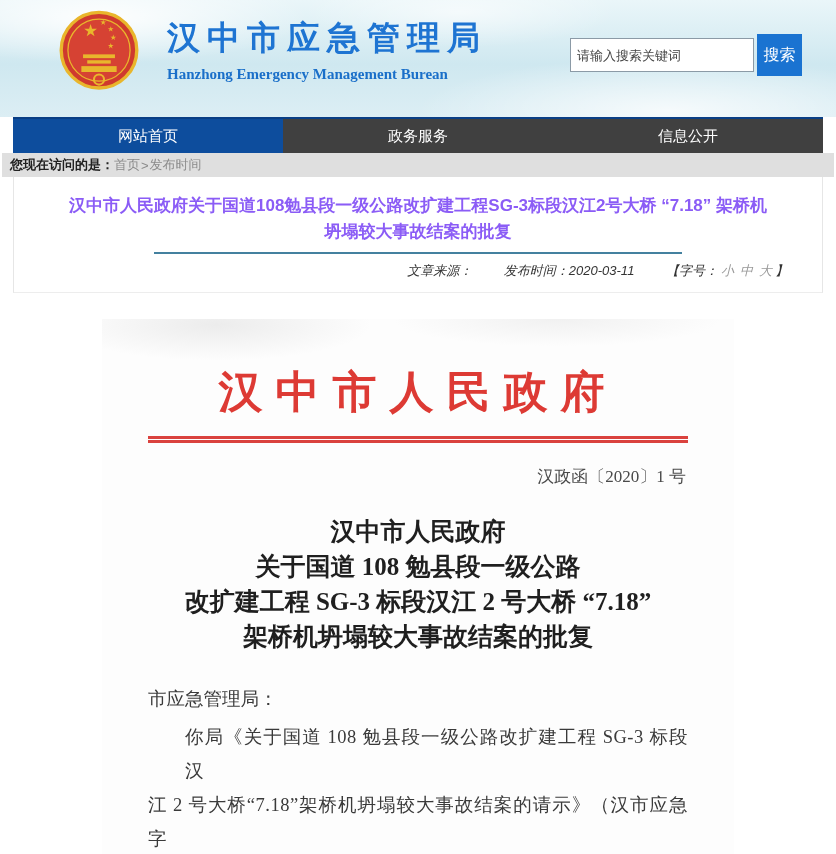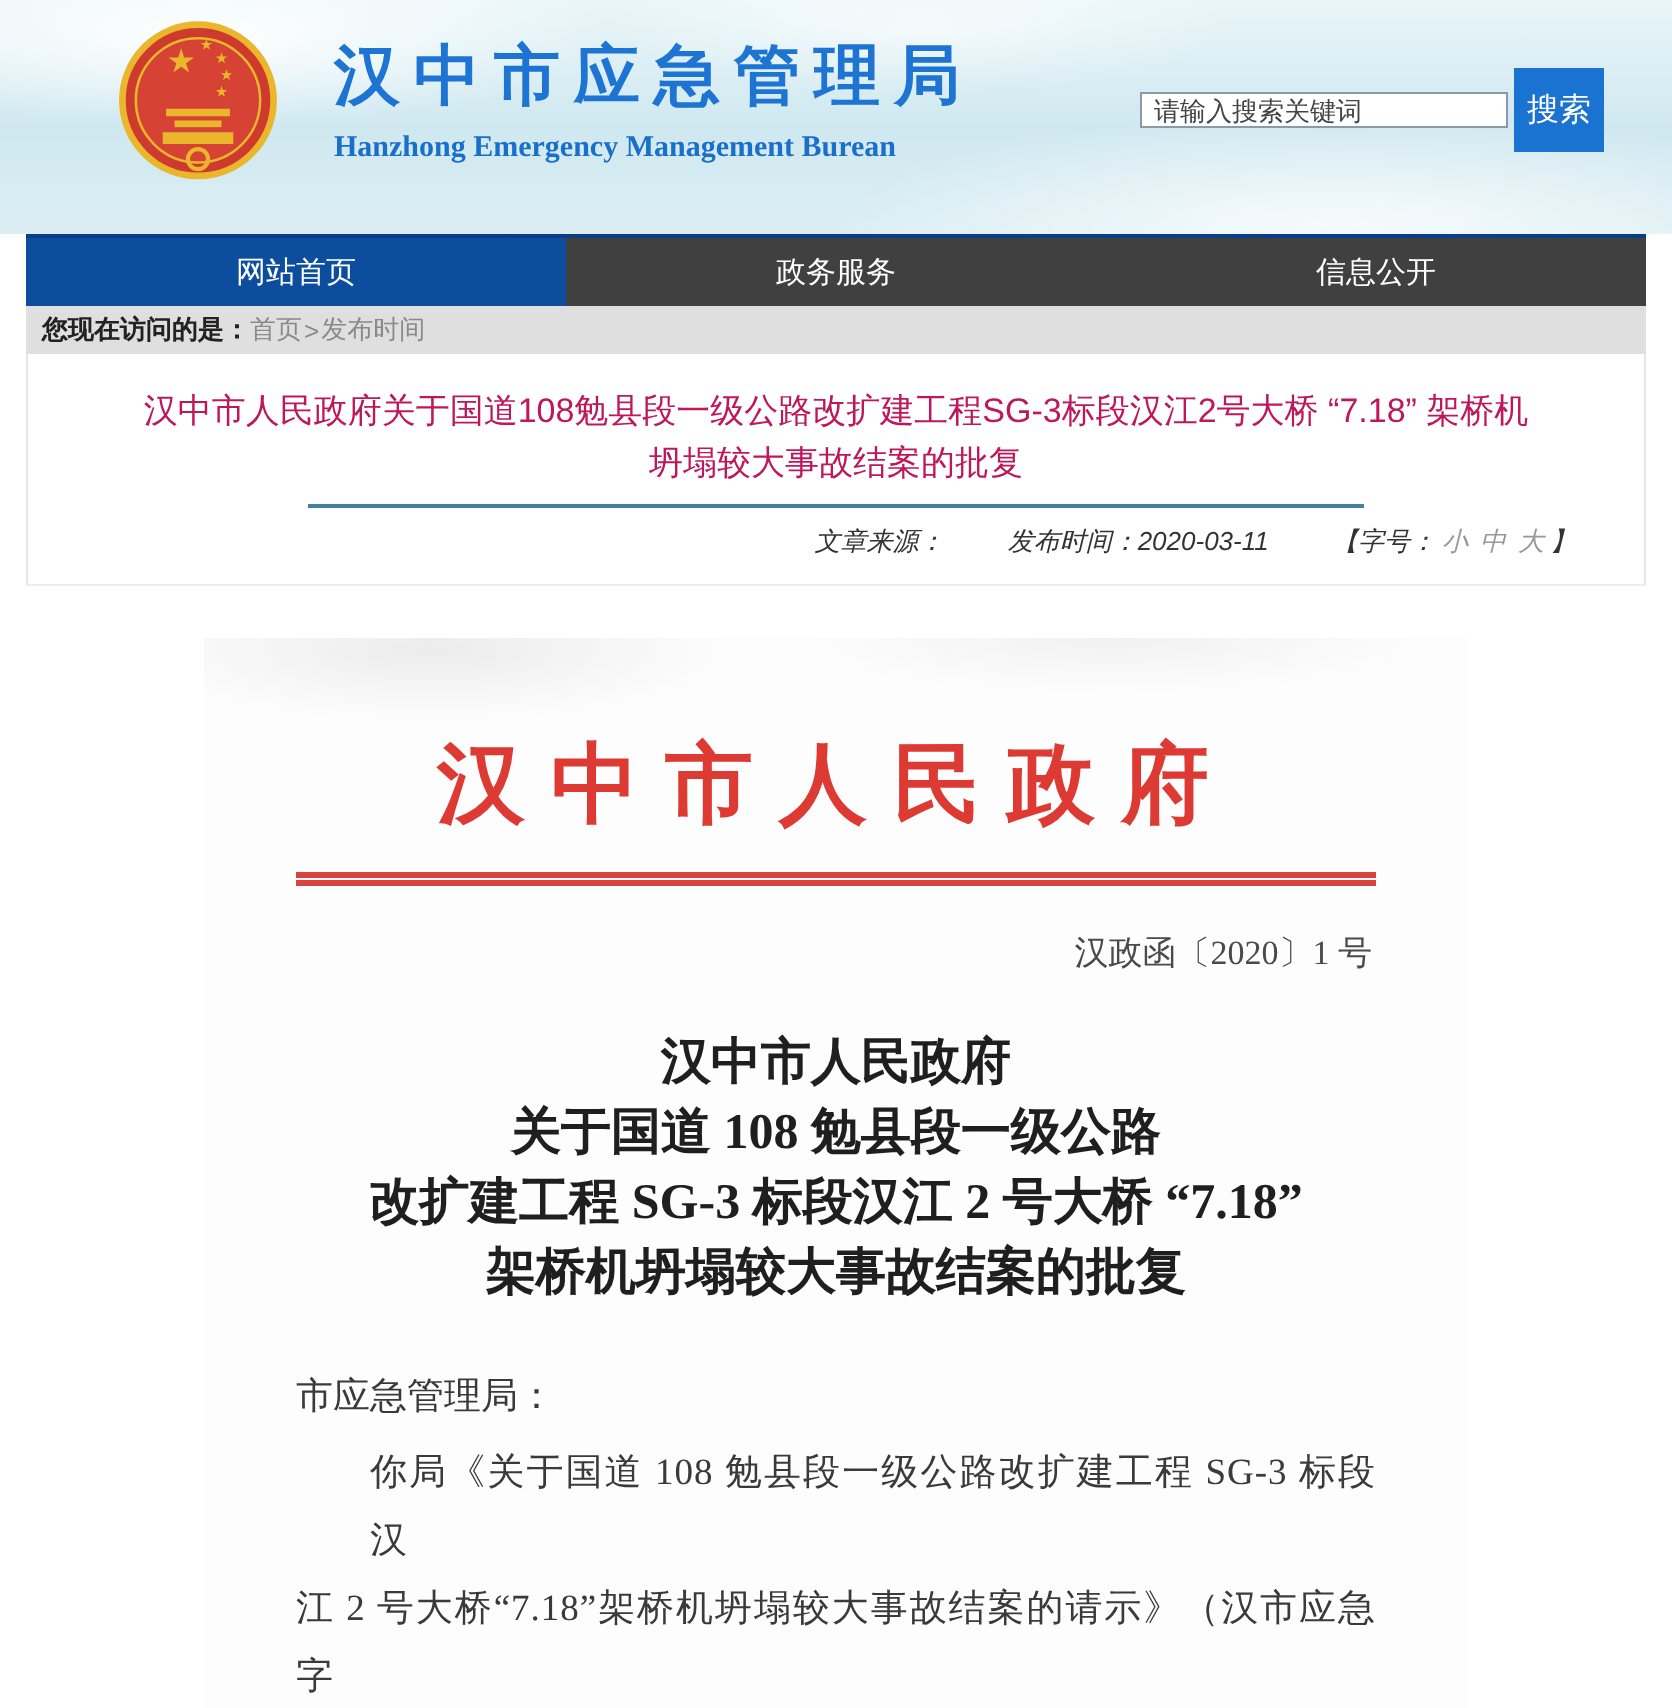--- a/index.html
+++ b/index.html
@@ -14,44 +14,44 @@
       radial-gradient(ellipse 260px 60px at 55% 10%, rgba(255,255,255,0.6), transparent 60%),
       linear-gradient(180deg,#eaf6f9 0%,#cfe8f0 55%,#dceef4 100%);
   }
   .logo { position:absolute; left:57px; top:8px; width:84px; height:86px; }
   .title-block { position:absolute; left:167px; top:16px; }
   .site-title { font-size:33px; font-weight:bold; color:#1e74d2; letter-spacing:7px; }
   .site-subtitle { margin-top:5px; font-size:15px; font-weight:bold; color:#1a6fc9;
     font-family:"Liberation Serif","DejaVu Serif",serif; }
   .search-area { position:absolute; right:34px; top:34px; display:flex; align-items:center; }
   .search-input { width:184px; height:18px; border:1px solid #8b9aa6; background:#ffffff;
-    font-size:13px; color:#333; padding:0 6px; outline:none; }
+    font-size:13px; color:#333; padding:16px 6px; outline:none; }
   .search-input::placeholder { color:#444; }
   .search-btn { width:45px; height:42px; margin-left:3px; border:none; background:#1a73d1;
     color:#ffffff; font-size:16px; cursor:pointer; }
 
   
   .nav { margin:0 13px; height:36px; display:flex; background:#404040;
     border-top:2px solid #0a3f85; }
   .nav-tab { flex:1; display:flex; align-items:center; justify-content:center;
     color:#ffffff; font-size:15px; cursor:pointer; }
   .nav-tab.active { background:#0d4d9d; }
 
   
-  .breadcrumb { margin:0 13px; height:24px; background:#dfdfdf; display:flex;
+  .breadcrumb { margin:0 2px; height:24px; background:#dfdfdf; display:flex;
     align-items:center; padding-left:8px; font-size:13px; }
   .crumb-label { color:#222; font-weight:bold; }
   .crumb-link { color:#8a8a8a; cursor:pointer; }
   .crumb-sep { color:#8a8a8a; margin:0 1px; }
 
   
   .content-box { margin:0 13px; background:#ffffff; border-left:1px solid #e6e6e6;
     border-right:1px solid #e6e6e6; border-bottom:1px solid #ededed; padding:16px 20px 12px; }
-  .article-title { text-align:center; font-size:17px; line-height:26px; font-weight:normal;
-    color:#be185d; }
+  .article-title { text-align:center; font-size:17px; line-height:26px; font-weight:bold;
+    color:#8b5cf6; }
   .title-rule { width:528px; height:2px; background:#44819f; margin:7px auto 8px; }
   .meta-row { text-align:right; font-size:13px; color:#333;font-style:italic; }
   .meta-item { display:inline-block; margin:0 14px; }
   .fs-ctrl { color:#999; margin:0 3px; cursor:pointer; }
 
   
   .doc-area { padding-top:26px; background:#ffffff; }
   .paper { width:632px; margin:0 auto; min-height:560px;
     background:
       radial-gradient(ellipse 260px 60px at 18% 1%, rgba(175,175,175,0.22), transparent 60%),

